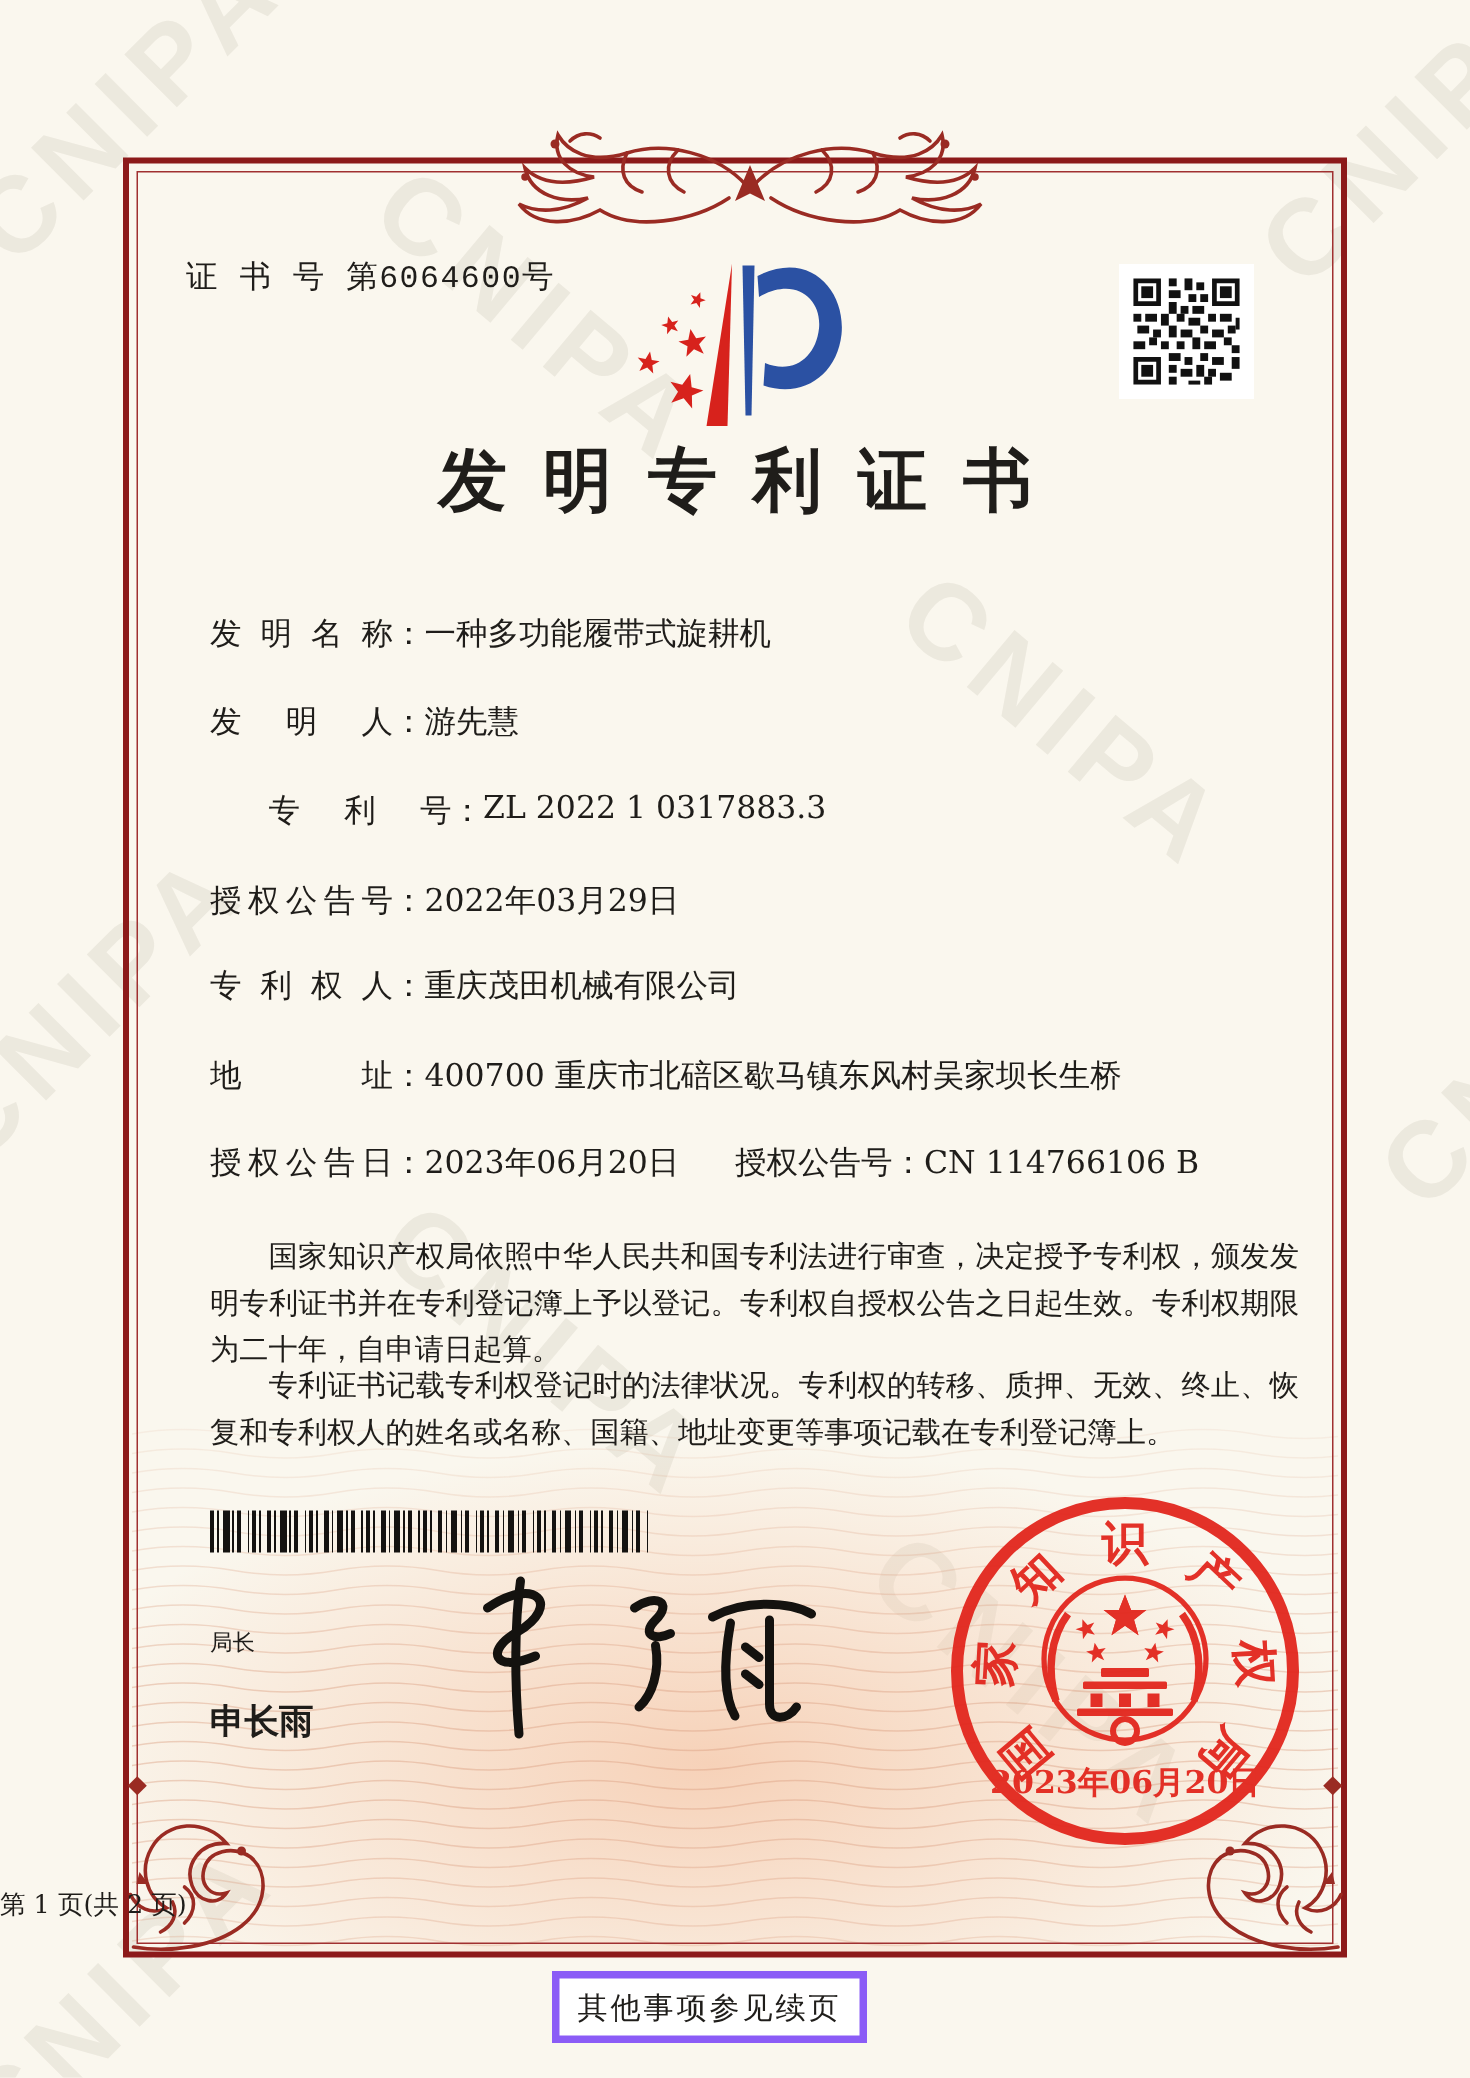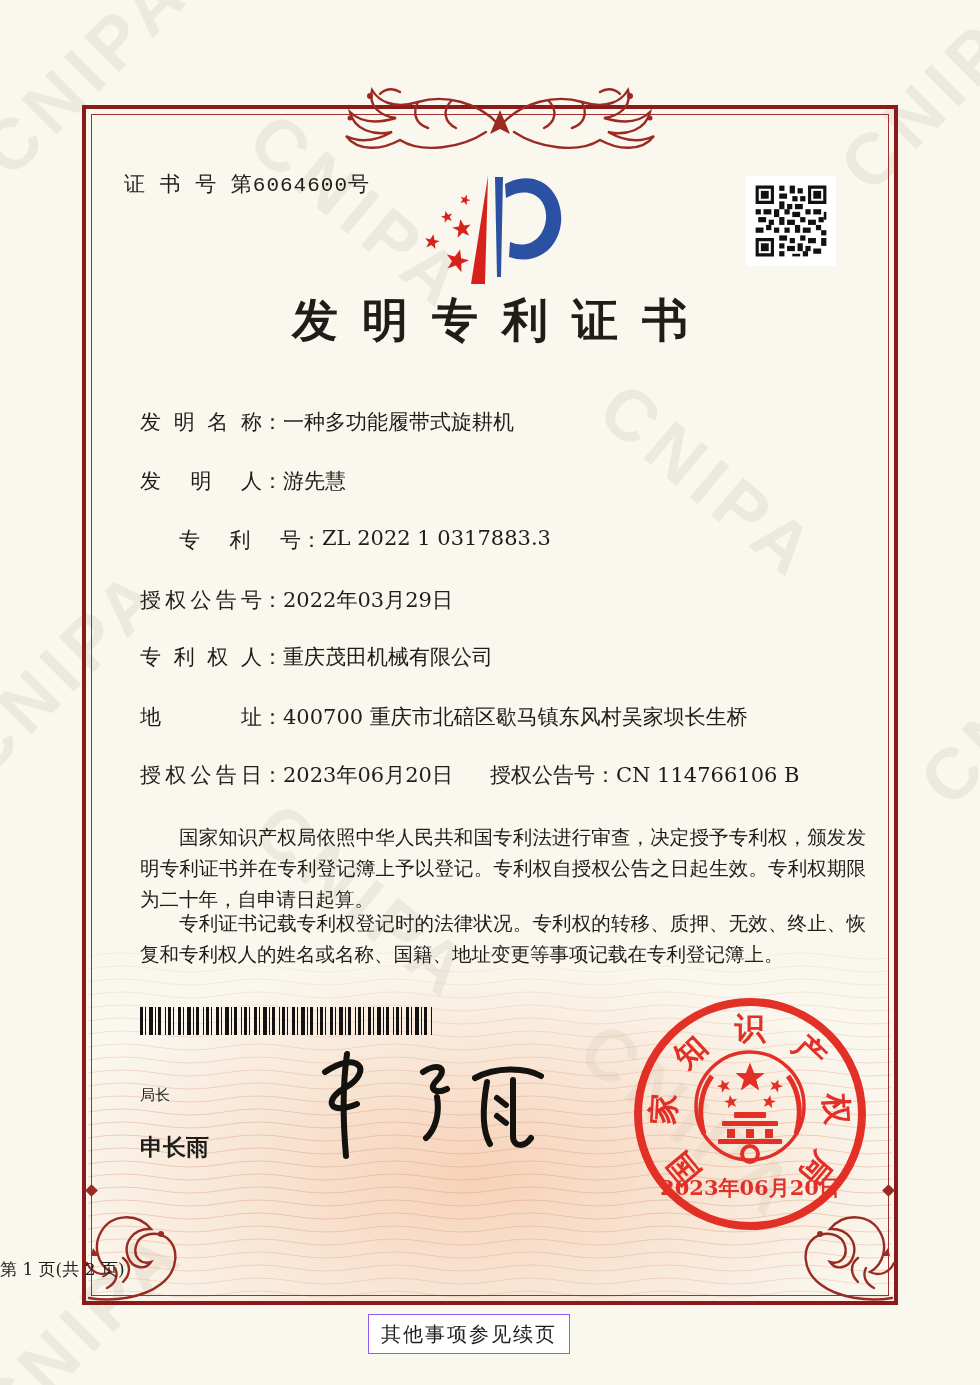--- a/index.html
+++ b/index.html
@@ -52,21 +52,21 @@
         #141210 33px 34px, rgba(0,0,0,0) 34px 38px);}
 
   .sig-title{position:absolute;left:140px;top:1086px;font-size:15px;font-family:"Liberation Sans",sans-serif;}
   .sig-name{position:absolute;left:140px;top:1132px;font-size:23px;font-family:"Liberation Sans",sans-serif;font-weight:bold;}
   .sig-script{position:absolute;left:285px;top:1042px;}
 
   .seal{position:absolute;left:628px;top:992px;opacity:0.94;}
 
   .pageno{position:absolute;left:0;top:1258px;width:100%;text-align:left;font-size:17px;}
   .contnote{position:absolute;left:368px;top:1314px;width:200px;height:38px;background:#ffffff;
-      border:1px solid #8b5cf6;display:flex;align-items:center;justify-content:center;
+      border:5px solid #8b5cf6;display:flex;align-items:center;justify-content:center;
       font-size:20px;letter-spacing:2px;}
 
   .ornament-top{position:absolute;left:320px;top:80px;}
   .corner-br{position:absolute;left:800px;top:1204px;}
   .corner-bl{position:absolute;left:85px;top:1204px;transform:scaleX(-1);}
   .bdia{position:absolute;width:9px;height:9px;background:#9a2b23;transform:rotate(45deg);}
 </style>
 </head>
 <body>
 

